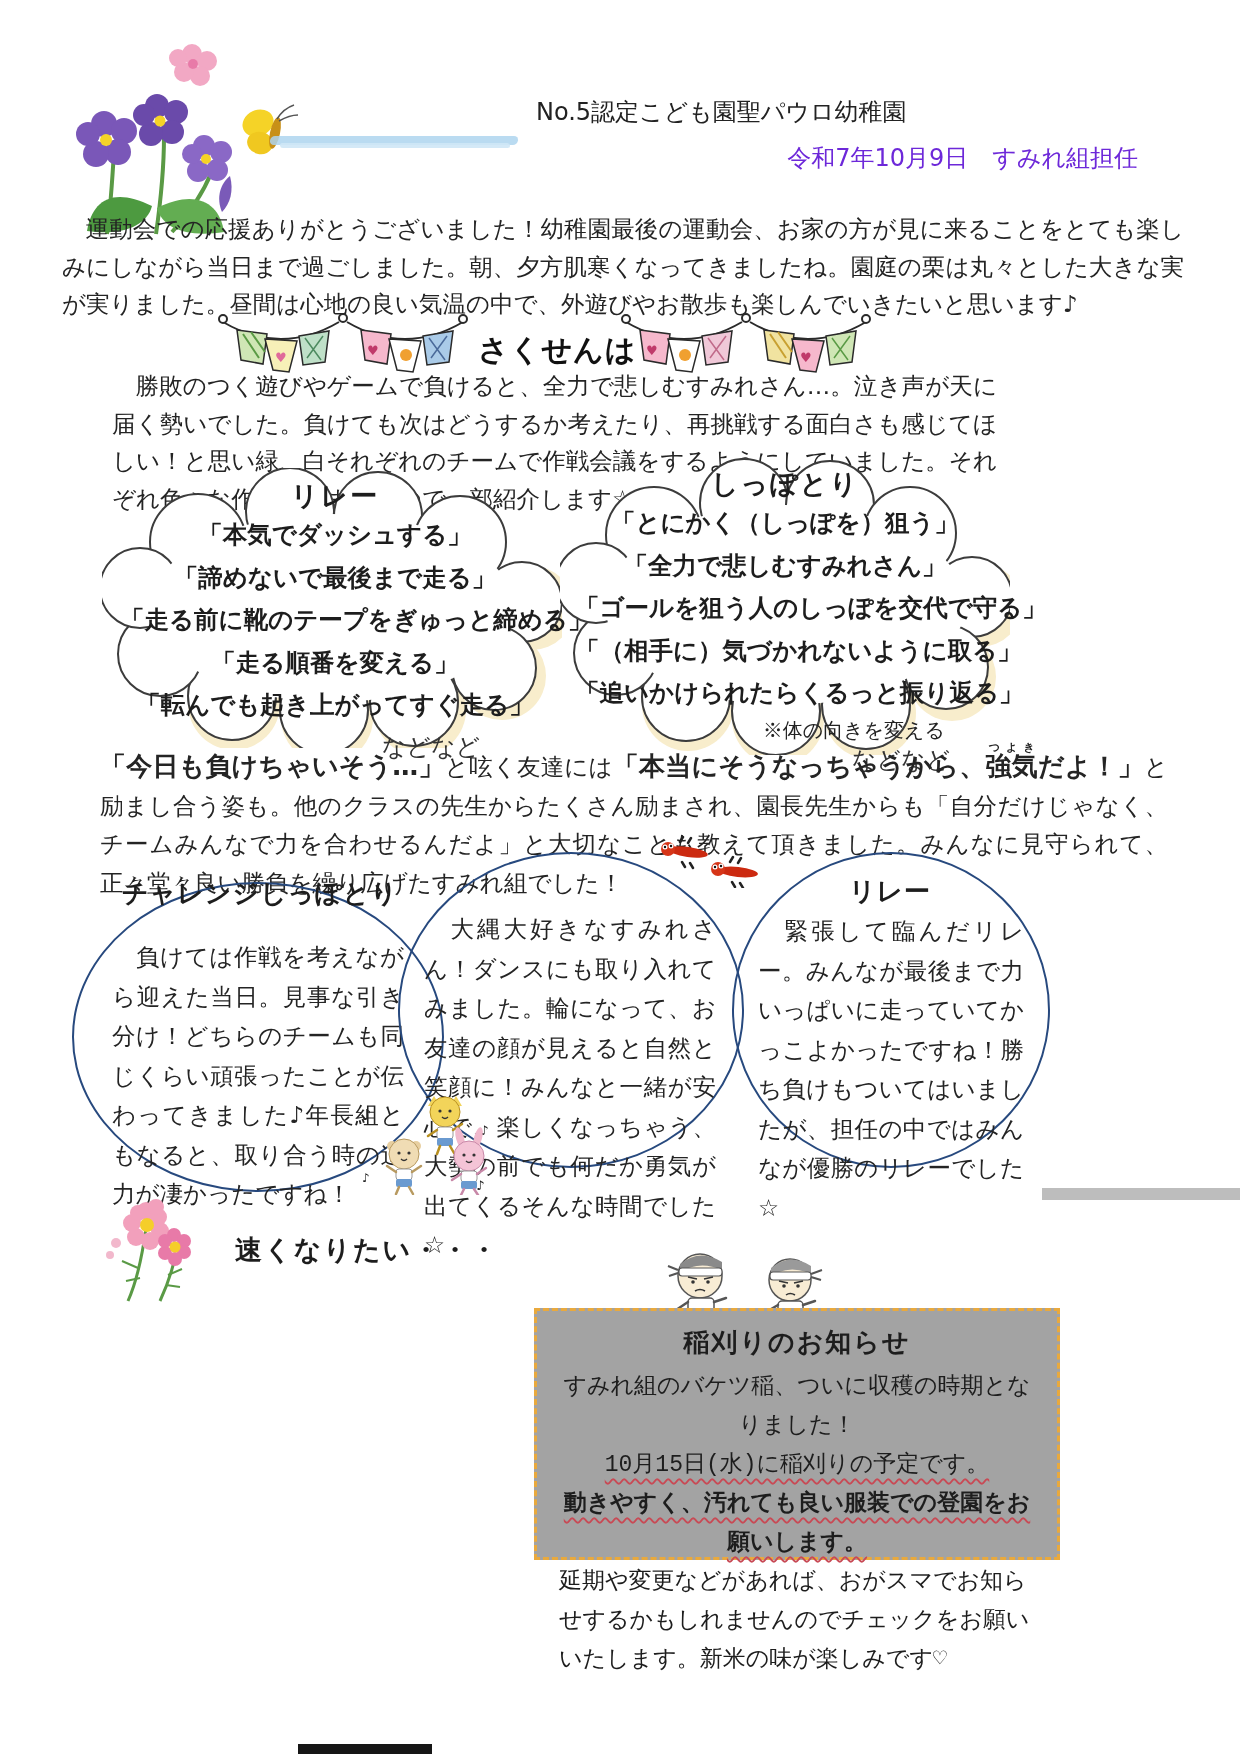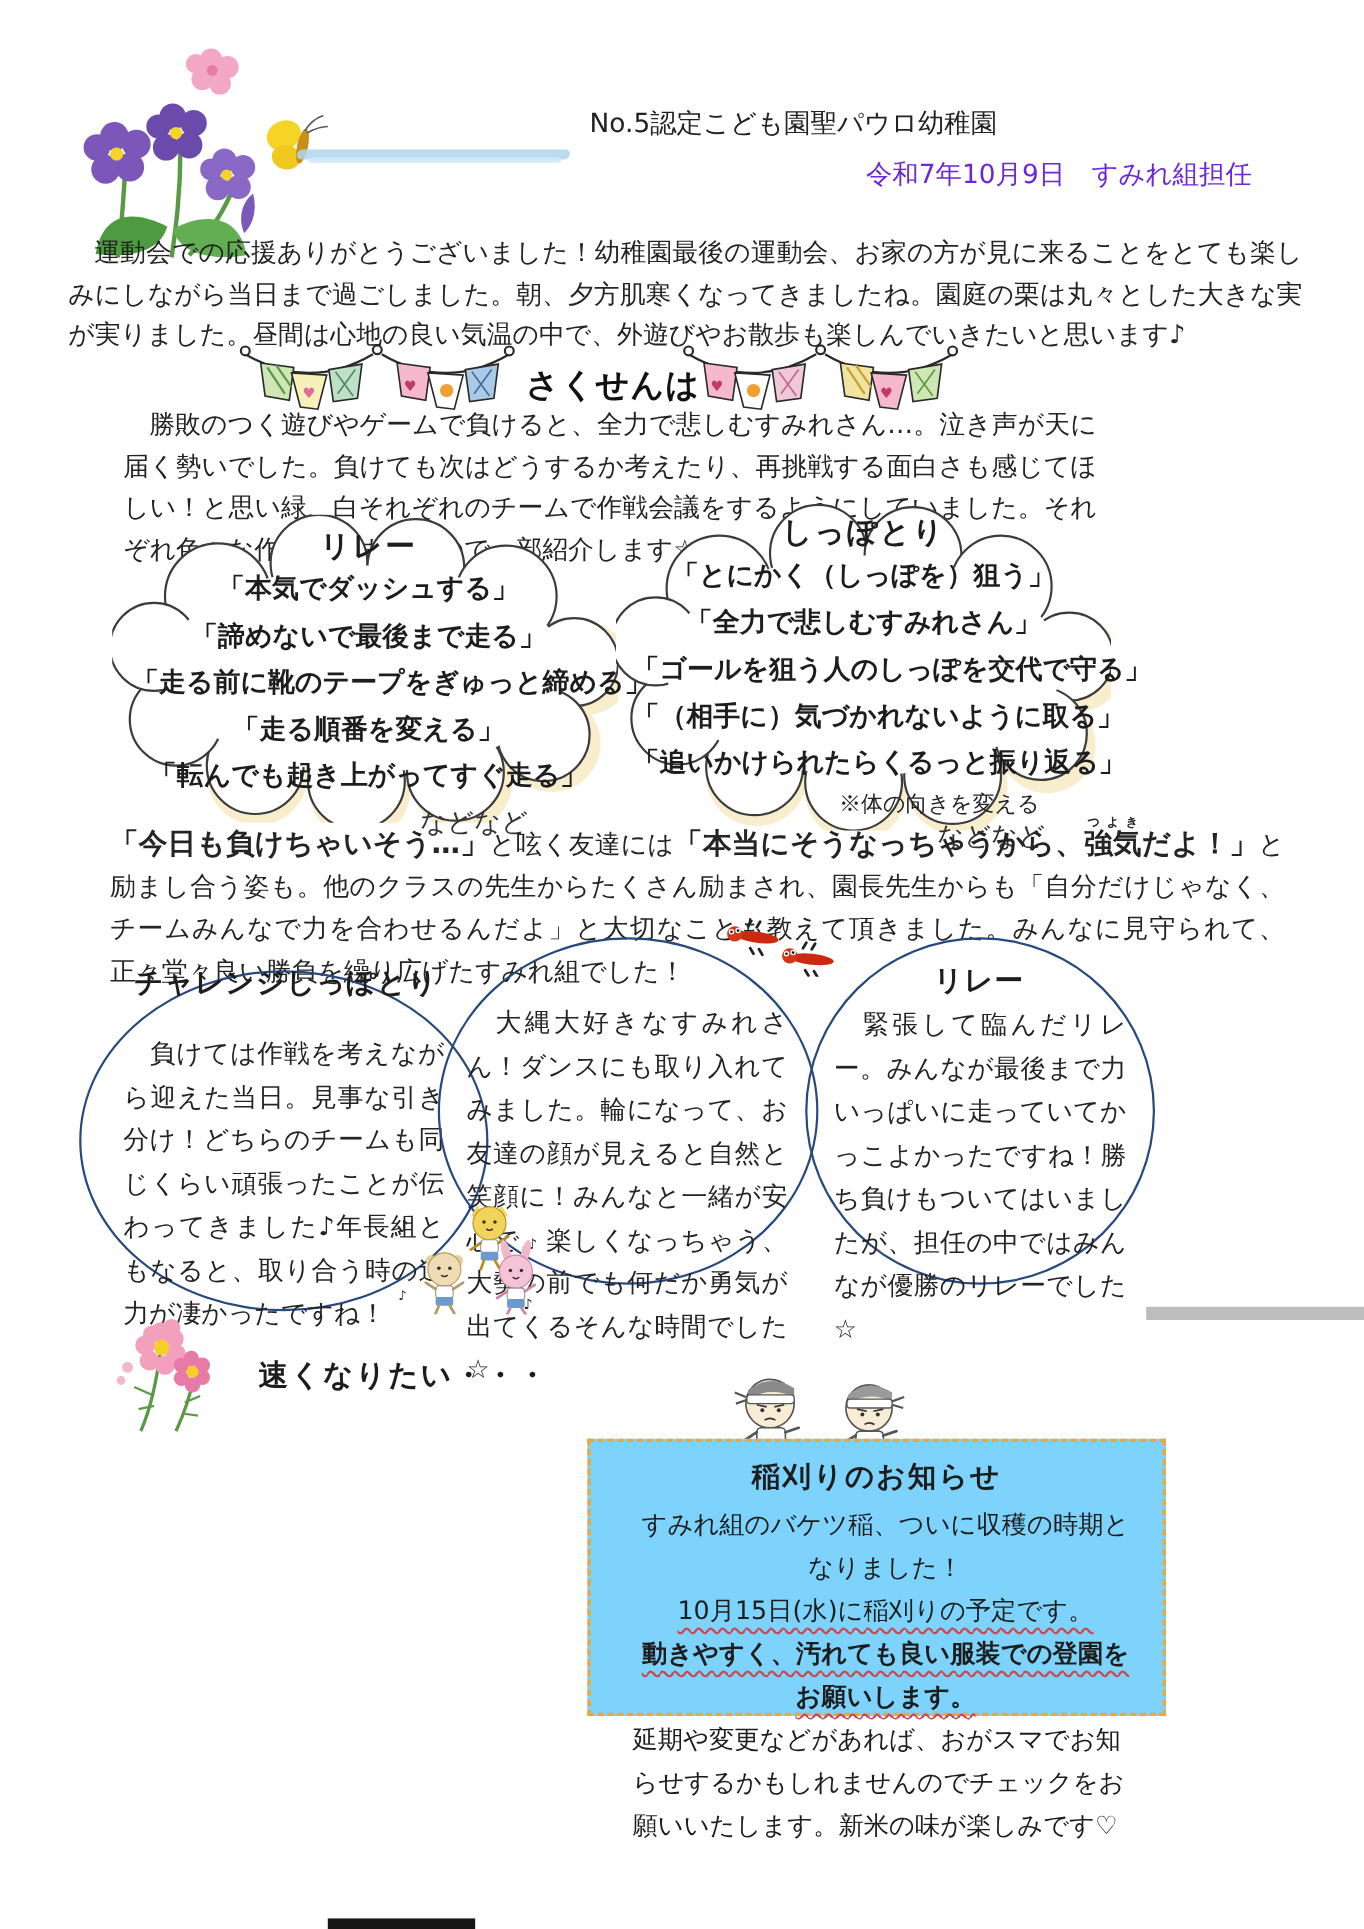--- a/index.html
+++ b/index.html
@@ -39,21 +39,21 @@
   .circle-body{font-size:23.5px;line-height:39.5px;text-align:justify;color:#242424;}
 
   
   .hayaku-title{font-size:27px;font-weight:bold;letter-spacing:2px;}
   .hayaku-body{font-size:24px;line-height:40.5px;text-align:justify;color:#242424;}
   .seg-n2{font-size:24px;}
   .seg-b2{font-size:25px;font-weight:bold;}
   .seg-bu2{font-size:25px;font-weight:bold;border-bottom:5px solid #f2b23c;}
 
   
-  .inekari-box{border:3px dashed #e9a93d;background:#7dd3fc;}
+  .inekari-box{border:3px dashed #e9a93d;background:#a3a3a3;font-family:Liberation Mono, monospace;}
   .inekari-title{font-size:26px;font-weight:bold;text-align:center;letter-spacing:2px;}
   .inekari-lines{text-align:center;}
   .inekari-lines div{font-size:23px;line-height:39px;}
   .ln-wavy{text-decoration:underline wavy #c84a55;text-decoration-thickness:1.5px;text-underline-offset:7px;}
   .ln-bold-wavy{font-weight:bold;text-decoration:underline wavy #c84a55;text-decoration-thickness:1.5px;text-underline-offset:7px;}
   .ln-left{text-align:left;}
 
   .gray-bar{background:#bdbdbd;}
   .dark-bar{background:#161616;}
 </style>
@@ -372,21 +372,21 @@
     </g>
     <circle cx="77" cy="64" r="5.5" fill="#f5ce2a"></circle>
     <circle cx="18" cy="60" r="5" fill="#f2b8cc"></circle>
       <circle cx="12" cy="72" r="4" fill="#f2b8cc"></circle>
   </svg>
 
   <div class="abs hayaku-title" style="left:218px;top:1232px;margin-left:17px;">速くなりたい・・・</div>
 
   <div class="abs inekari-box" style="left:534px;top:1308px;width:526px;height:252px;padding:14px 22px;box-sizing:border-box;">
     <div class="inekari-title">稲刈りのお知らせ</div>
-    <div class="inekari-lines" style="margin-top:8px;margin-left:16px;">
+    <div class="inekari-lines" style="margin-top:8px;">
         <div class="ln-normal">すみれ組のバケツ稲、ついに収穫の時期となりました！</div>
         <div class="ln-wavy">10月15日(水)に稲刈りの予定です。</div>
         <div class="ln-bold-wavy">動きやすく、汚れても良い服装での登園をお願いします。</div>
         <div class="ln-left">延期や変更などがあれば、おがスマでお知らせするかもしれませんのでチェックをお願いいたします。新米の味が楽しみです♡</div>
       </div>
   </div>
 
   <div class="abs gray-bar" style="left:1042px;top:1188px;width:198px;height:12px;"></div>
   <div class="abs dark-bar" style="left:298px;top:1744px;width:134px;height:10px;"></div>
 

